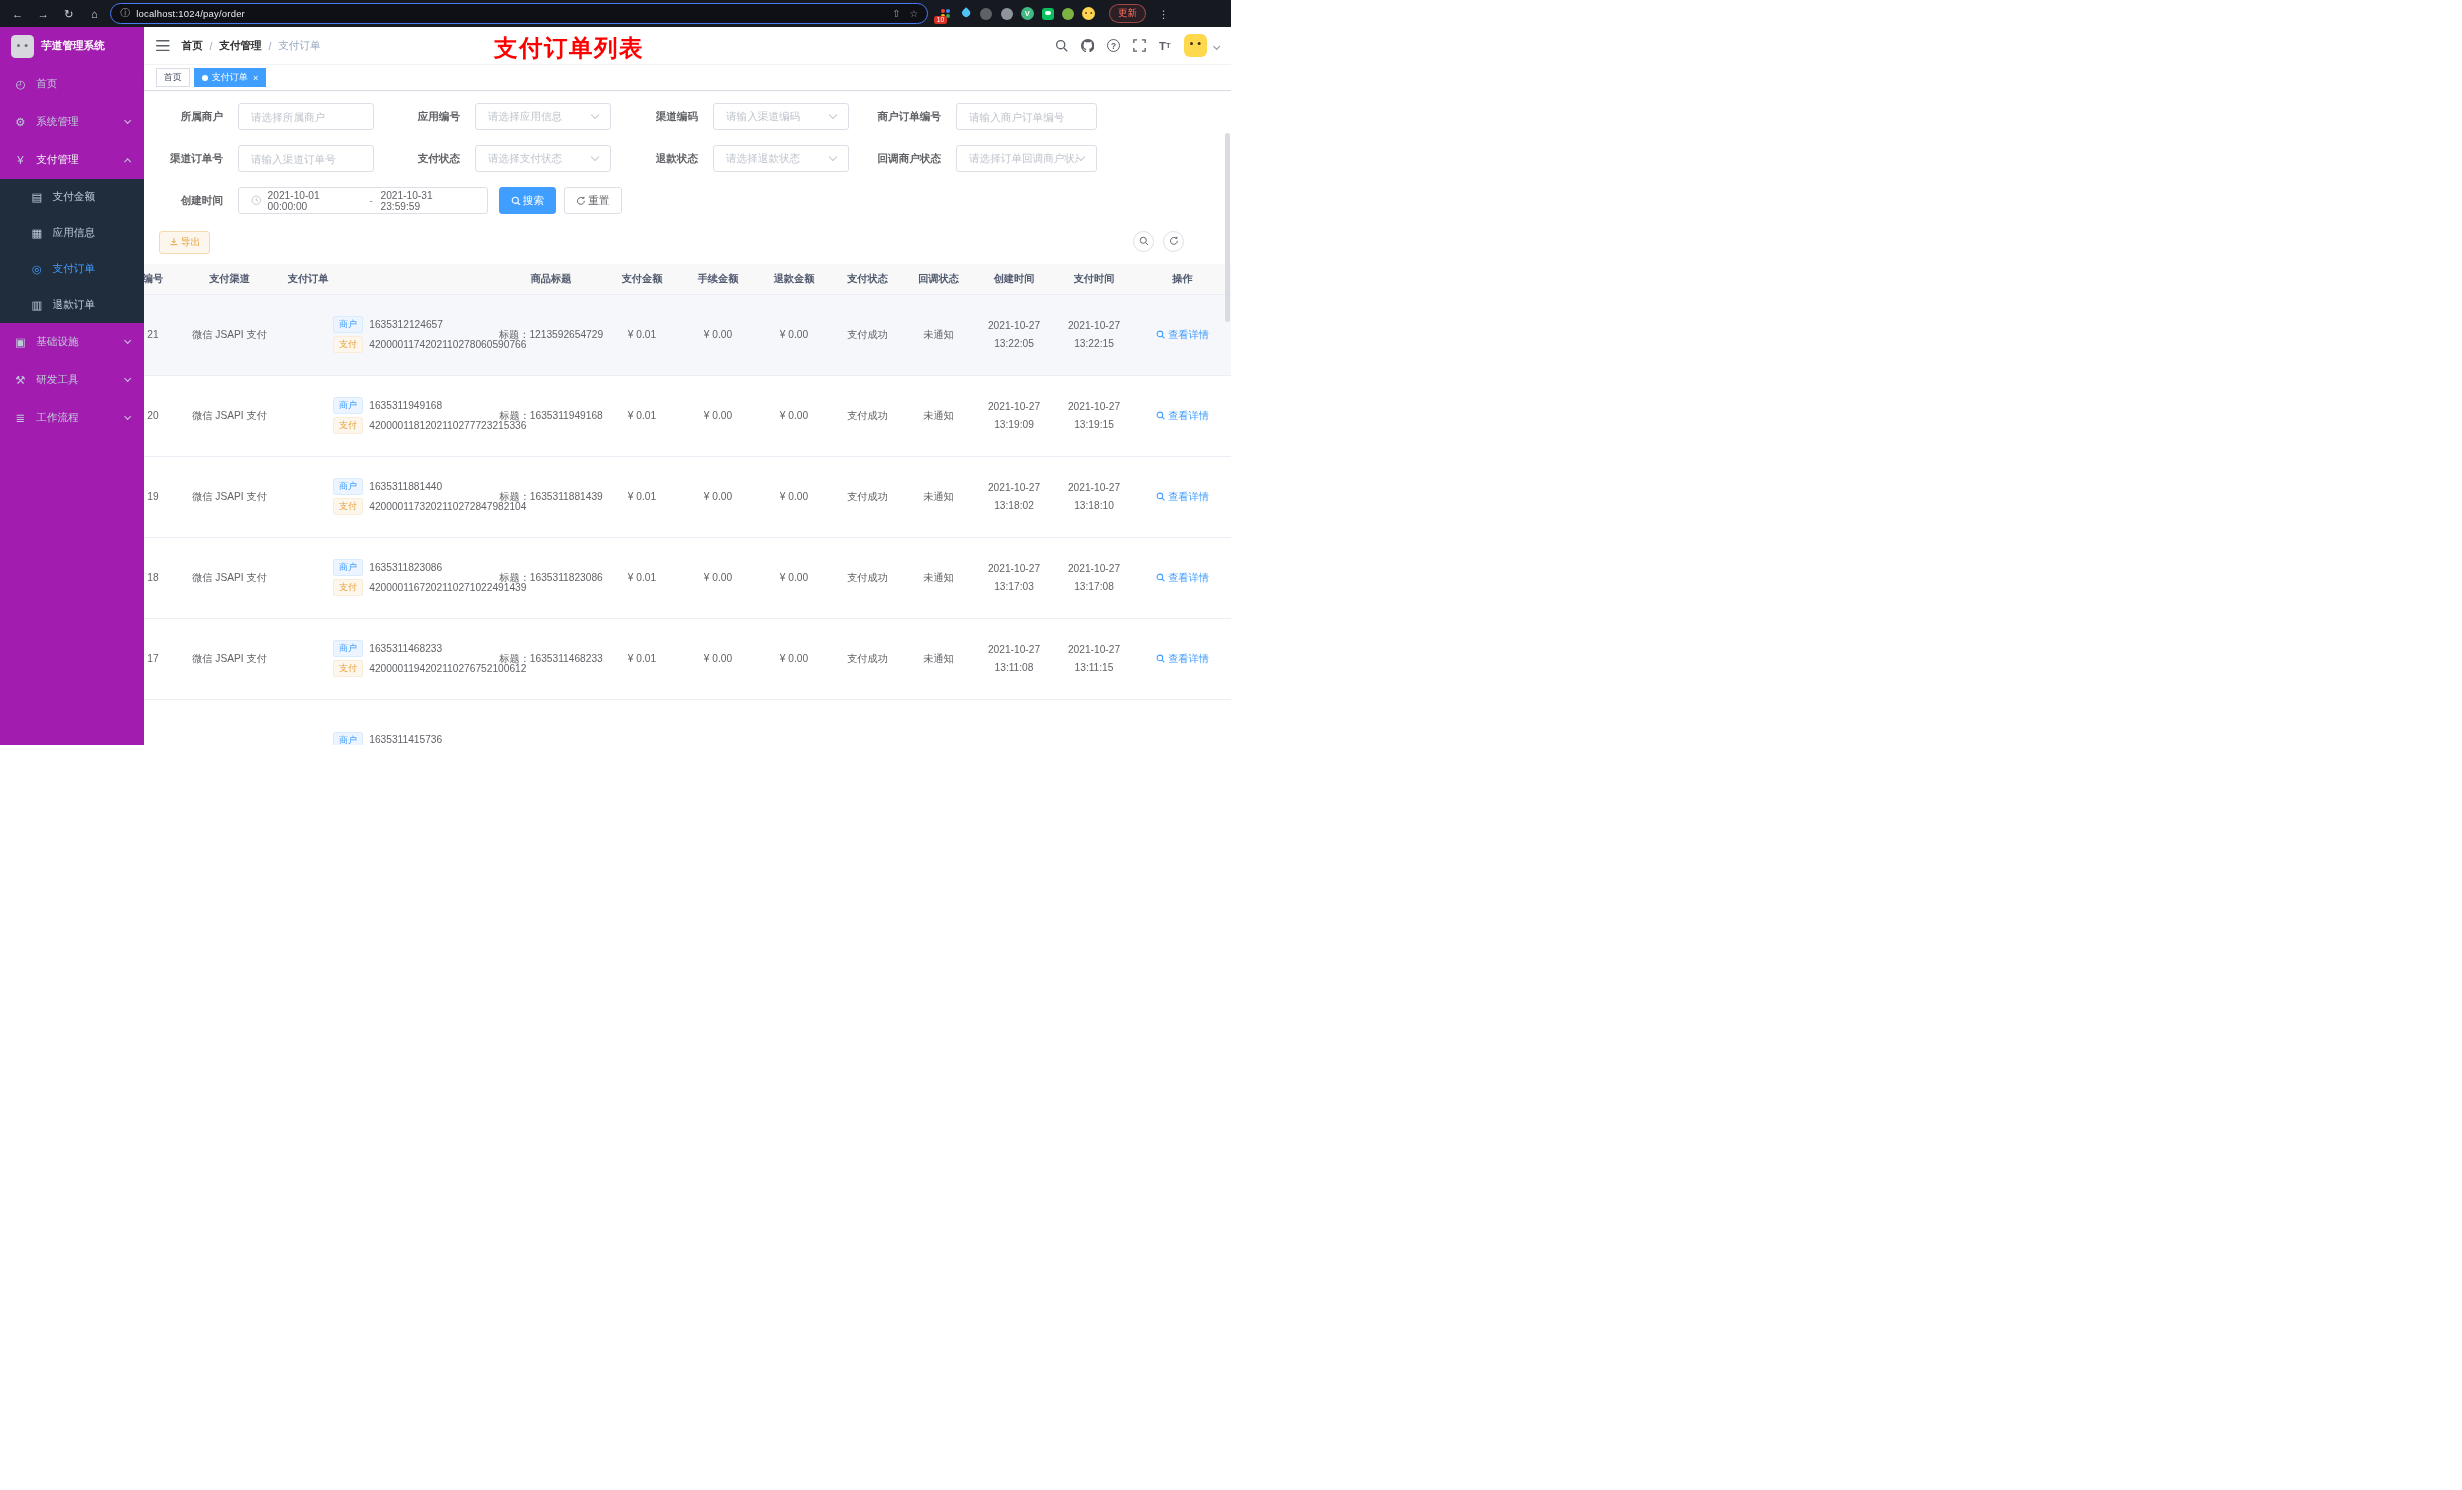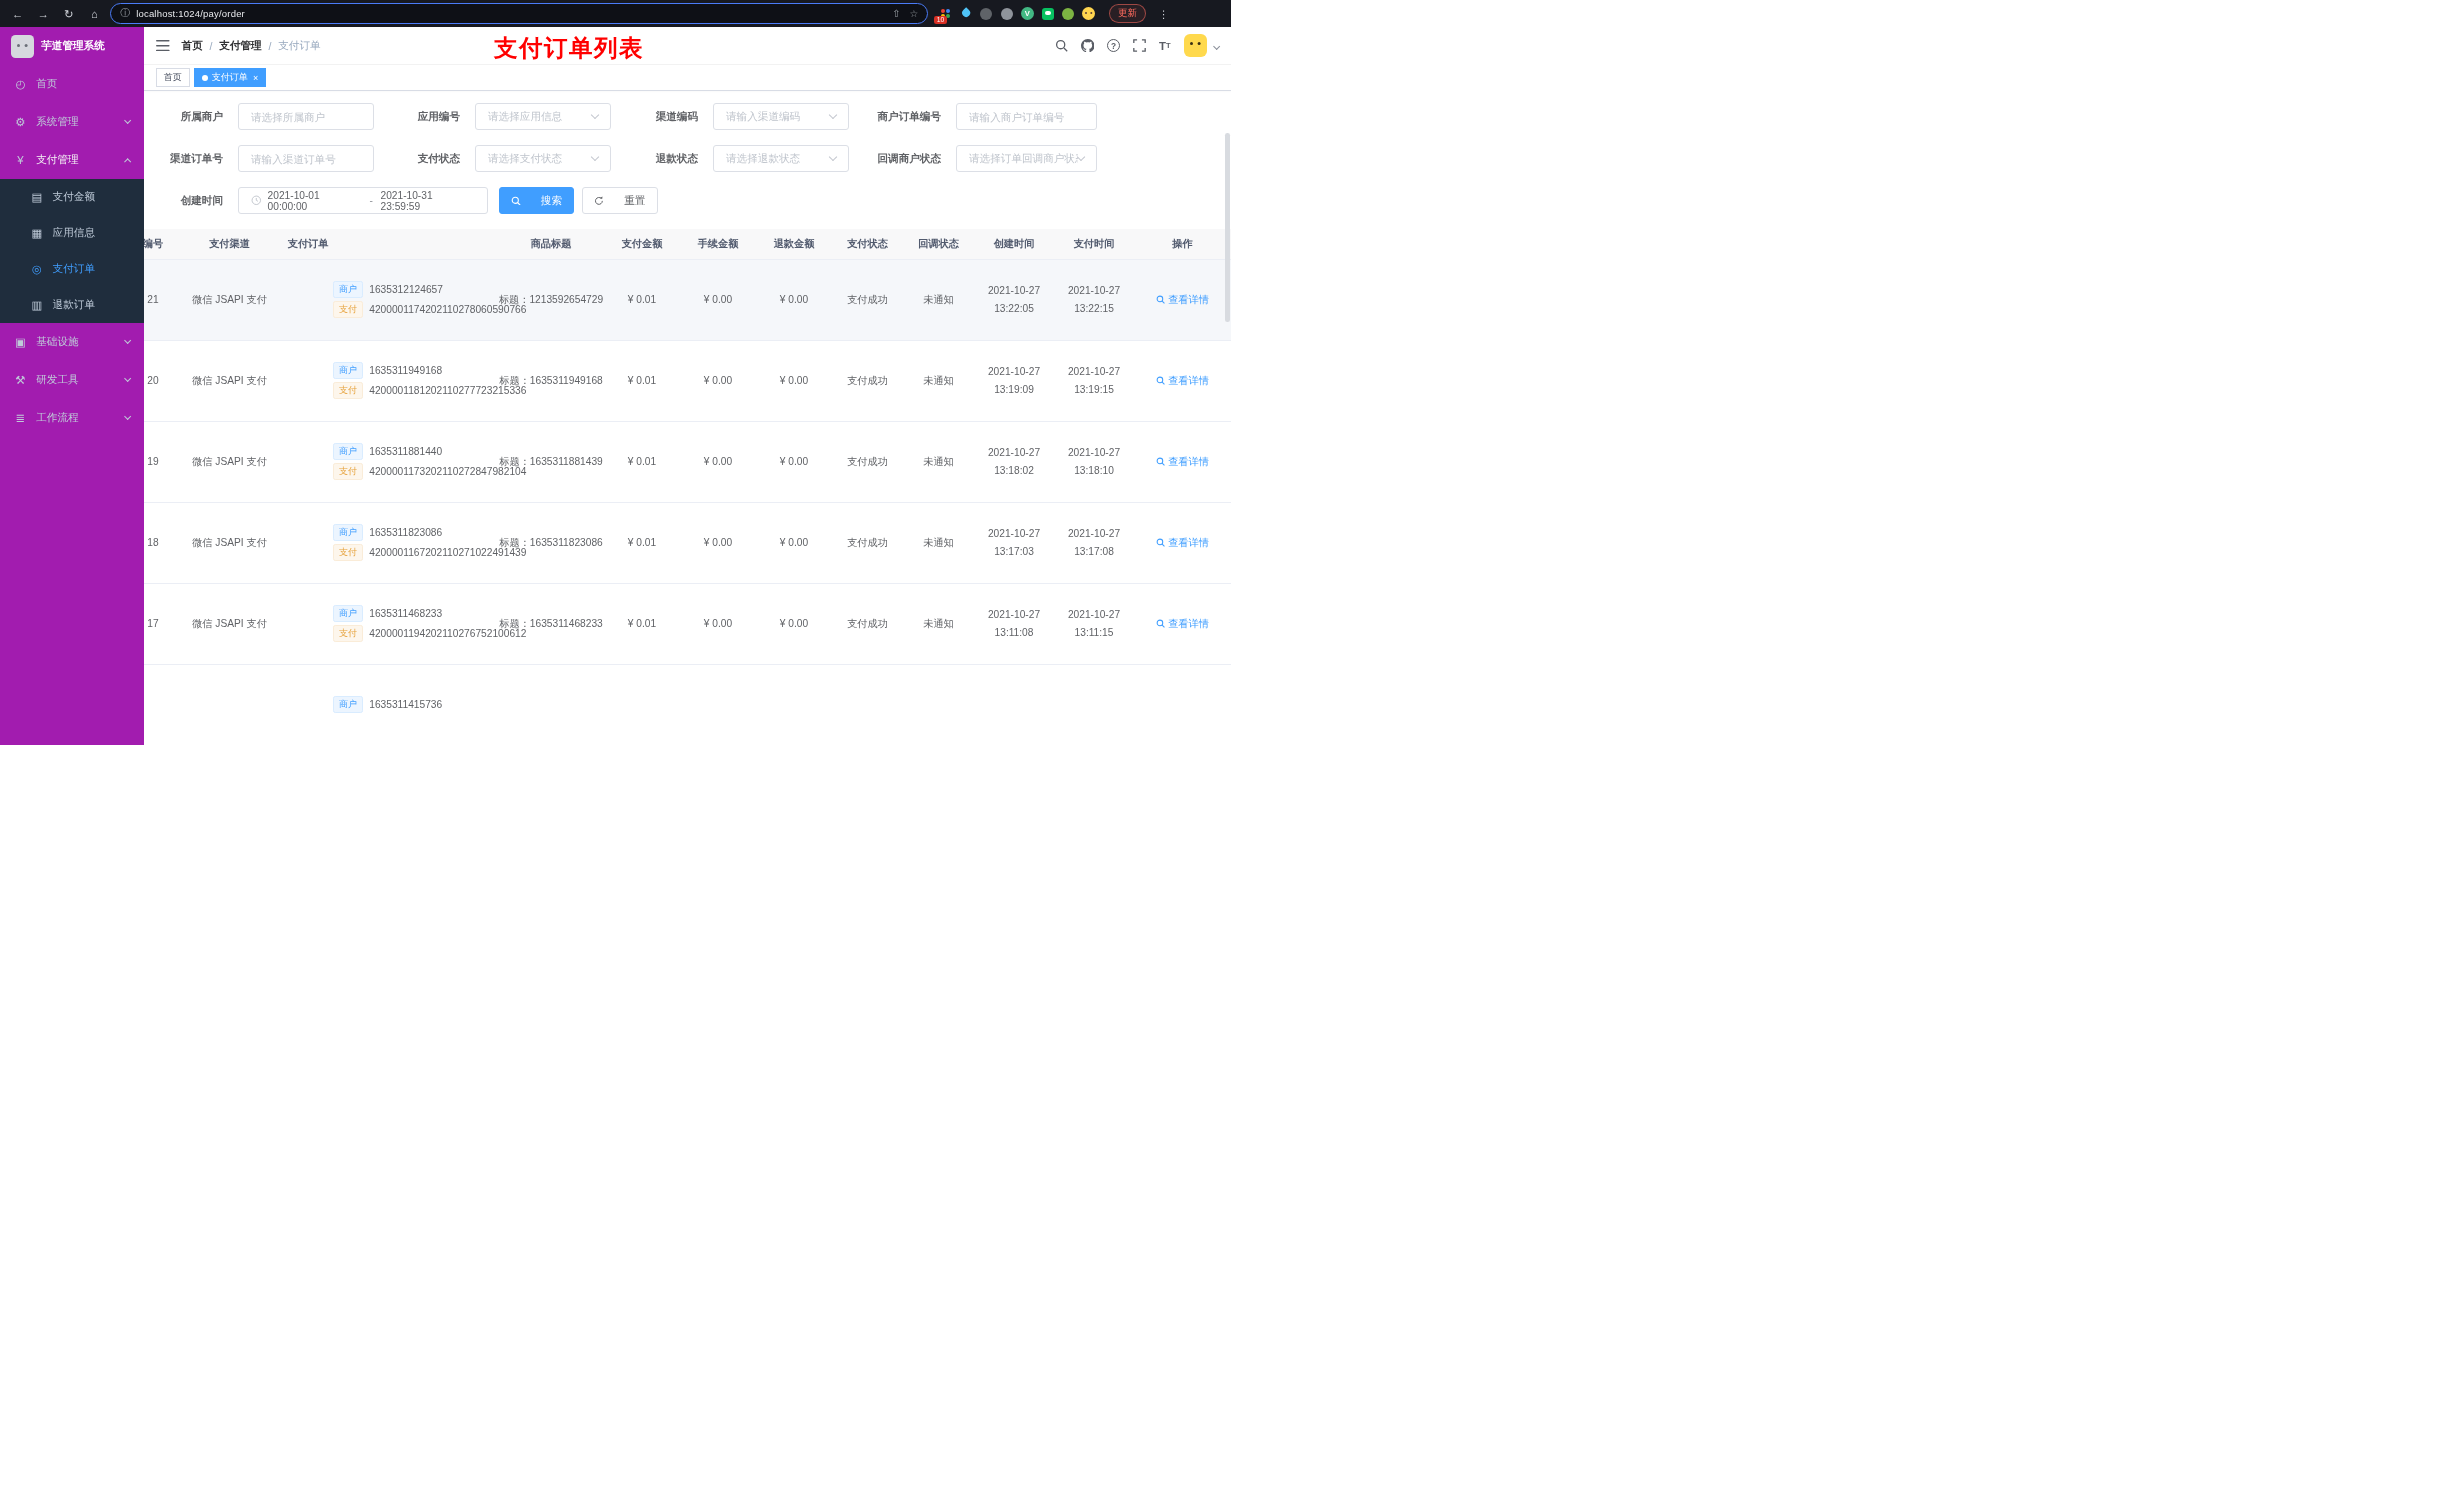--- a/index.html
+++ b/index.html
@@ -105,21 +105,21 @@
   .ctrl input { border:none; outline:none; width:100%; font-size:10.6px; color:#606266;
     font-family:"Liberation Sans", sans-serif; }
   .ctrl input::placeholder { color:#bfc4cc; }
   .ph { color:#bfc4cc; flex:1; white-space:nowrap; overflow:hidden; }
   .cw { width:136px; } .cw4 { width:141px; }
   .sel-arrow { width:6px; height:6px; border-right:1px solid #c0c4cc;
     border-bottom:1px solid #c0c4cc; transform:rotate(45deg) translate(-1.5px,-1.5px); flex:0 0 6px; }
   .daterange { width:250px; gap:6px; color:#606266; font-size:10.2px; }
   .daterange .sep { color:#909399; padding:0 1.5px; }
   .btn { height:27px; border-radius:3px; font-size:10.6px; display:flex; align-items:center;
-    gap:20px; padding:0 11.4px; cursor:pointer; border:0.8px solid #dcdfe6; background:#fff;
+    gap:2px; padding:0 11.4px; cursor:pointer; border:0.8px solid #dcdfe6; background:#fff;
     color:#606266; }
   .btn-primary { background:#409eff; border-color:#409eff; color:#fff; margin-left:10.6px; }
   .btn-plain { margin-left:7.6px; }
   .btn-warn { height:23px; background:#fdf6ec; border:0.8px solid #f5dab1; color:#e6a23c;
     font-size:9.8px; padding:0 9px; margin-top:1.5px; }
   .toolbar { display:flex; align-items:center; margin-top:10.6px; padding-right:47px; }
   .tb-right { margin-left:auto; display:flex; gap:9px; }
   .tb-circle { width:21px; height:21px; border:0.8px solid #dcdfe6; border-radius:50%;
     display:flex; align-items:center; justify-content:center; color:#606266; background:#fff;
     cursor:pointer; }
@@ -392,20 +392,42 @@
         </button>
         <button class="btn btn-plain">
           <svg width="9.8" height="9.8" viewBox="0 0 16 16">
               <path d="M13.6 8a5.6 5.6 0 1 1-1.7-4" fill="none" stroke="#606266" stroke-width="1.6"></path>
               <path d="M13.9 0.8 13.3 4.8 9.6 3.4z" fill="#606266"></path>
             </svg>
           <span>重置</span>
         </button>
       </div>
 
+      <div class="toolbar">
+        <button class="btn btn-warn">
+          <svg width="9.8" height="9.8" viewBox="0 0 16 16" fill="none" stroke="#e6a23c" stroke-width="1.6">
+              <path d="M8 2v7M5 6.5 8 9.5 11 6.5M2.5 12.5h11"></path>
+            </svg>
+          <span>导出</span>
+        </button>
+        <span class="tb-right">
+          <span class="tb-circle">
+            <svg width="9.8" height="9.8" viewBox="0 0 16 16">
+                <circle cx="7" cy="7" r="5" fill="none" stroke="currentColor" stroke-width="1.6"></circle>
+                <line x1="11" y1="11" x2="15" y2="15" stroke="currentColor" stroke-width="1.6"></line>
+              </svg>
+          </span>
+          <span class="tb-circle">
+            <svg width="9.8" height="9.8" viewBox="0 0 16 16">
+                <path d="M13.6 8a5.6 5.6 0 1 1-1.7-4" fill="none" stroke="currentColor" stroke-width="1.6"></path>
+                <path d="M13.9 0.8 13.3 4.8 9.6 3.4z" fill="currentColor"></path>
+              </svg>
+          </span>
+        </span>
+      </div>
 
       <div class="table-clip">
         <table>
           <colgroup>
             <col style="width:70px">
               <col style="width:83px">
               <col style="width:227px">
               <col style="width:106px">
             <col style="width:76px">
               <col style="width:76px">

